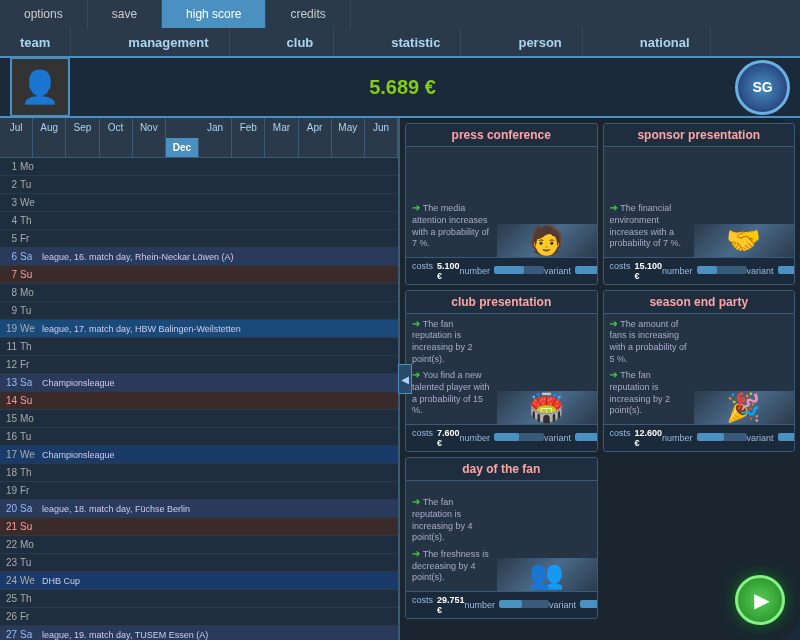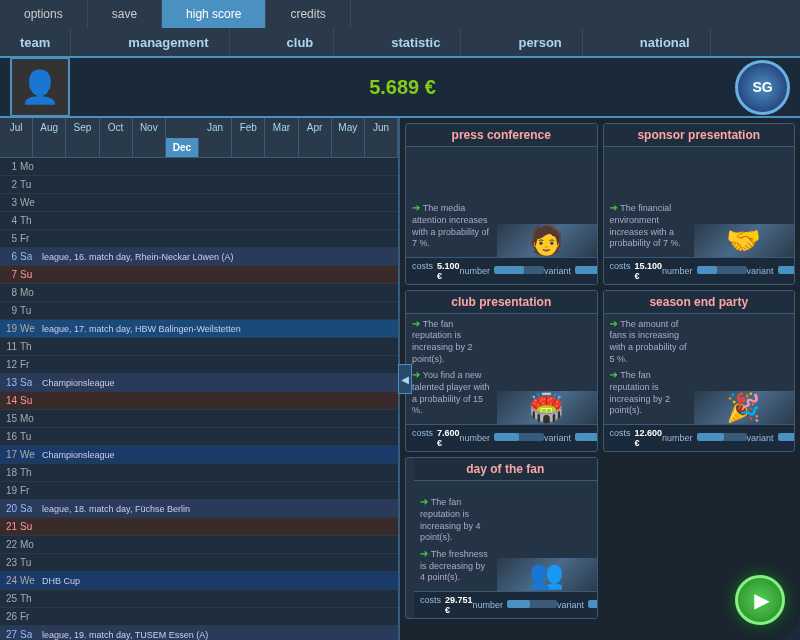--- a/index.html
+++ b/index.html
@@ -656,21 +656,21 @@
       </div>
       <div class="event-footer-row">
         <span>variant</span>
         <div class="variant-bar">
               <div class="variant-fill" style="width:55%"></div>
             </div>
 
       </div>
     </div>
   </div>
-      <div class="event-card" style="grid-column: 1 / 2; padding-left: 8px;">
+      <div class="event-card" style="grid-column: 1 / 2;">
     <div class="event-card-title">day of the fan</div>
     <div class="event-card-body">
       <div class="event-card-info">
         <p><span class="arrow-green">➔</span> The fan reputation is increasing by 4 point(s).</p>
         <p><span class="arrow-green">➔</span> The freshness is decreasing by 4 point(s).</p>
       </div>
       <div class="event-card-image">
         <div class="event-card-image-placeholder">👥</div>
       </div>
     </div>

